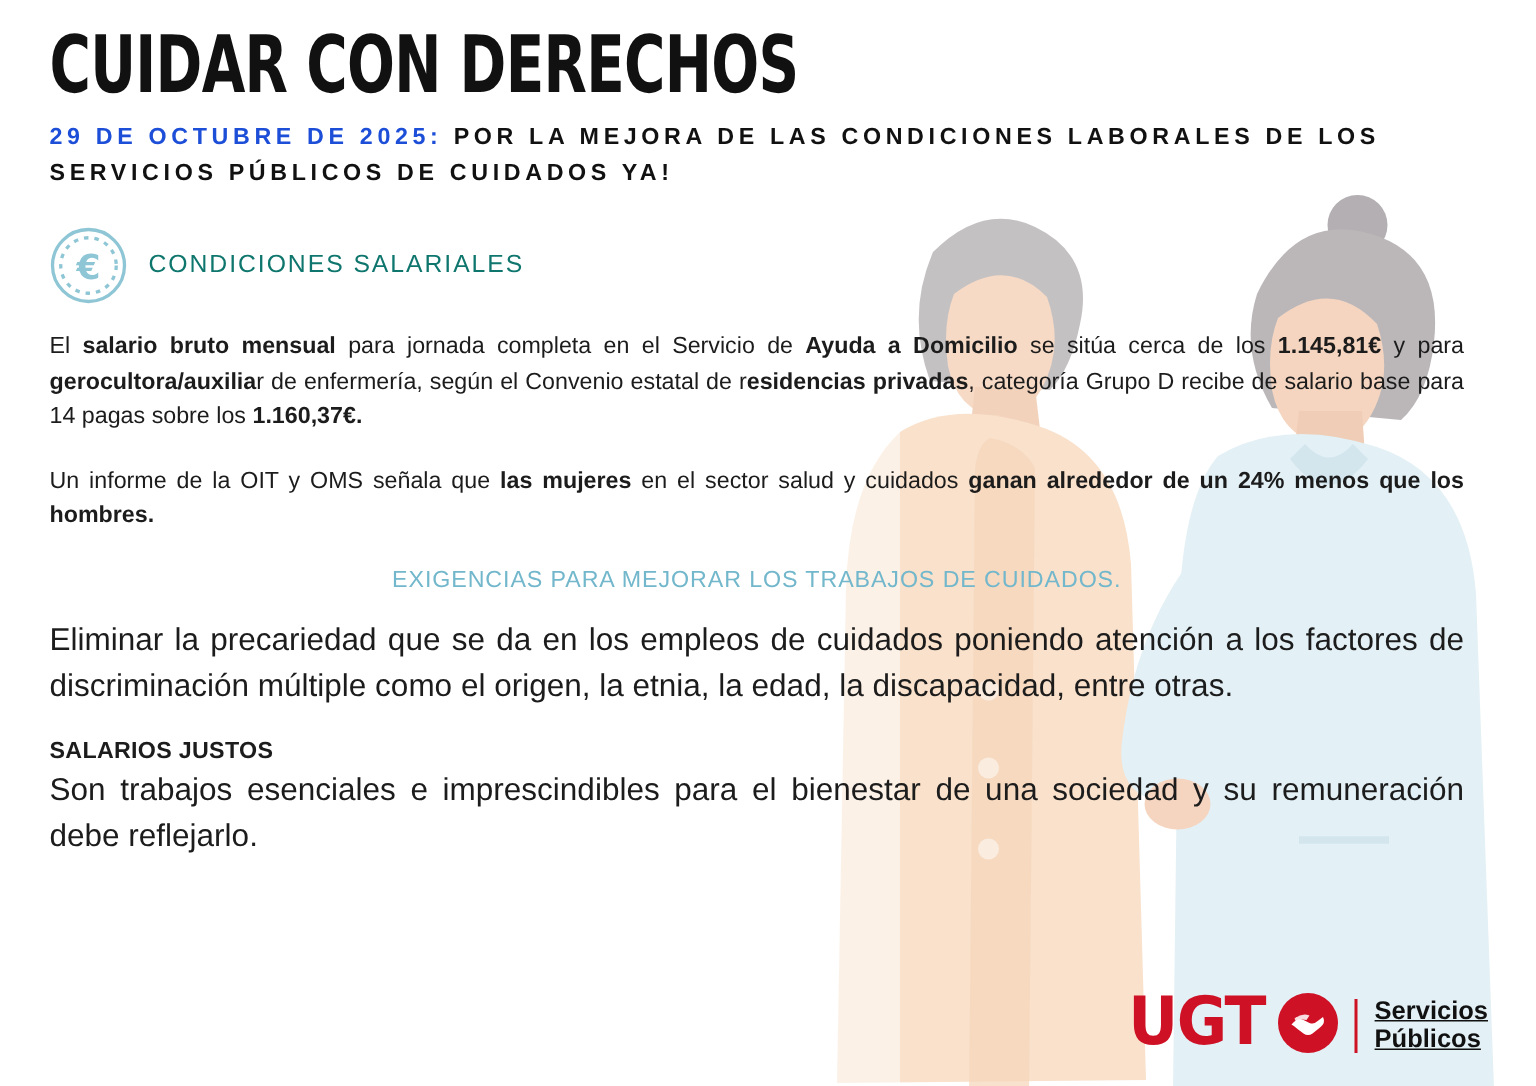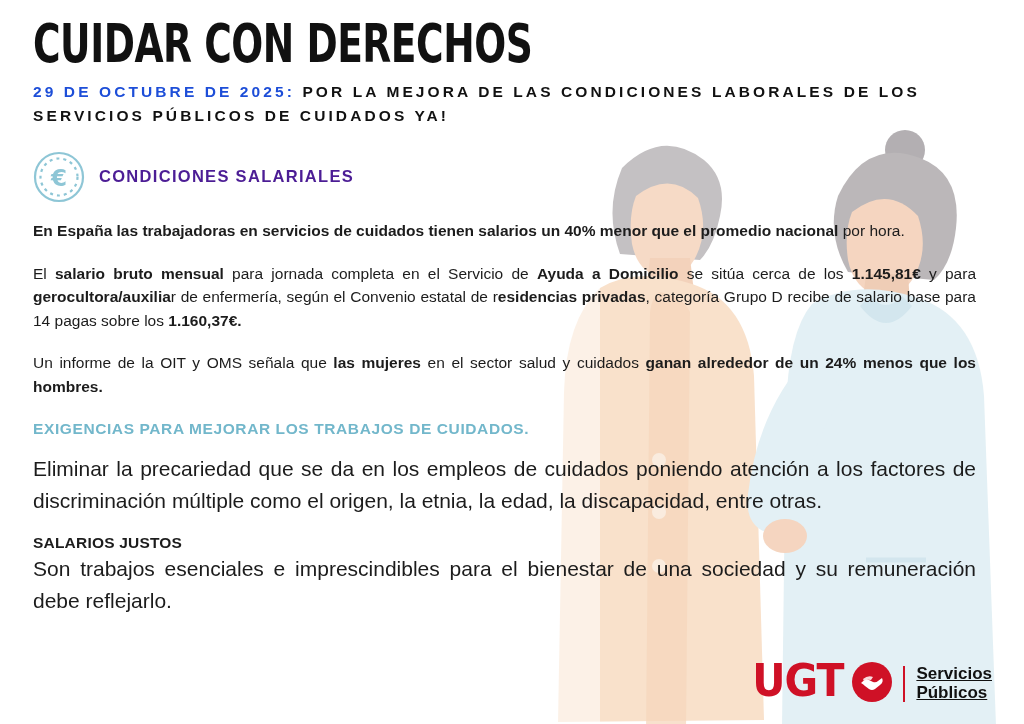--- a/index.html
+++ b/index.html
@@ -62,42 +62,43 @@
     margin: 22px 0 16px 0;
   }
   .coin {
     width: 52px;
     height: 52px;
     flex: 0 0 52px;
     position: relative;
   }
   .section-head .label {
     font-size: 16.5px;
-    font-weight: bold;
+    font-weight: normal;
     letter-spacing: 1.3px;
-    color: #4c1d95;
+    color: #0f766e;
   }
 
   
   p.body {
     font-size: 15.5px;
     line-height: 1.52;
     margin: 0 0 19px 0;
     text-align: justify;
     max-width: 958px;
     color: #1c1c1c;
   }
   p.body b { font-weight: bold; }
 
   .cyan-head {
     font-size: 15.5px;
-    font-weight: bold;
+    font-weight: normal;
     letter-spacing: 0.6px;
     color: #72b7cb;
     margin: 22px 0 15px 0;
+    text-align: center;
   }
 
   .sub-head {
     font-size: 15.5px;
     font-weight: bold;
     letter-spacing: 0.2px;
     margin: 0 0 1px 0;
   }
   p.tight {
     font-size: 21px;
@@ -216,23 +217,20 @@
     <span class="coin">
       <svg width="52" height="52" viewBox="0 0 52 52" xmlns="http://www.w3.org/2000/svg">
         <circle cx="26" cy="26" r="24" fill="none" stroke="#8ec6d6" stroke-width="2.2"></circle>
         <circle cx="26" cy="26" r="18.5" fill="none" stroke="#8ec6d6" stroke-width="2.2" stroke-dasharray="3 4"></circle>
         <text x="26" y="35" text-anchor="middle" font-family="DejaVu Sans, sans-serif" font-size="23" font-weight="bold" fill="#8ec6d6">€</text>
       </svg>
     </span>
     <span class="label">CONDICIONES SALARIALES</span>
   </div>
 
-  <p class="body">
-    <b>En España las trabajadoras en servicios de cuidados tienen salarios un 40% menor que el promedio nacional</b><span> por hora.</span>
-  </p>
 
   <p class="body">
     <span>El </span><b>salario bruto mensual</b><span> para jornada completa en el Servicio de </span><b>Ayuda a Domicilio</b><span> se sitúa cerca de los </span><b>1.145,81€</b><span>  y para </span><b>gerocultora/auxilia</b><span>r de enfermería, según el Convenio estatal de r</span><b>esidencias privadas</b><span>, categoría Grupo D recibe de salario base para 14 pagas sobre los </span><b>1.160,37€.</b>
   </p>
 
   <p class="body">
     <span>Un informe de la OIT y OMS señala que </span><b>las mujeres</b><span> en el sector salud y cuidados </span><b>ganan alrededor de un 24% menos que los hombres.</b>
   </p>
 
   <div class="cyan-head">EXIGENCIAS PARA MEJORAR LOS TRABAJOS DE CUIDADOS.</div>

